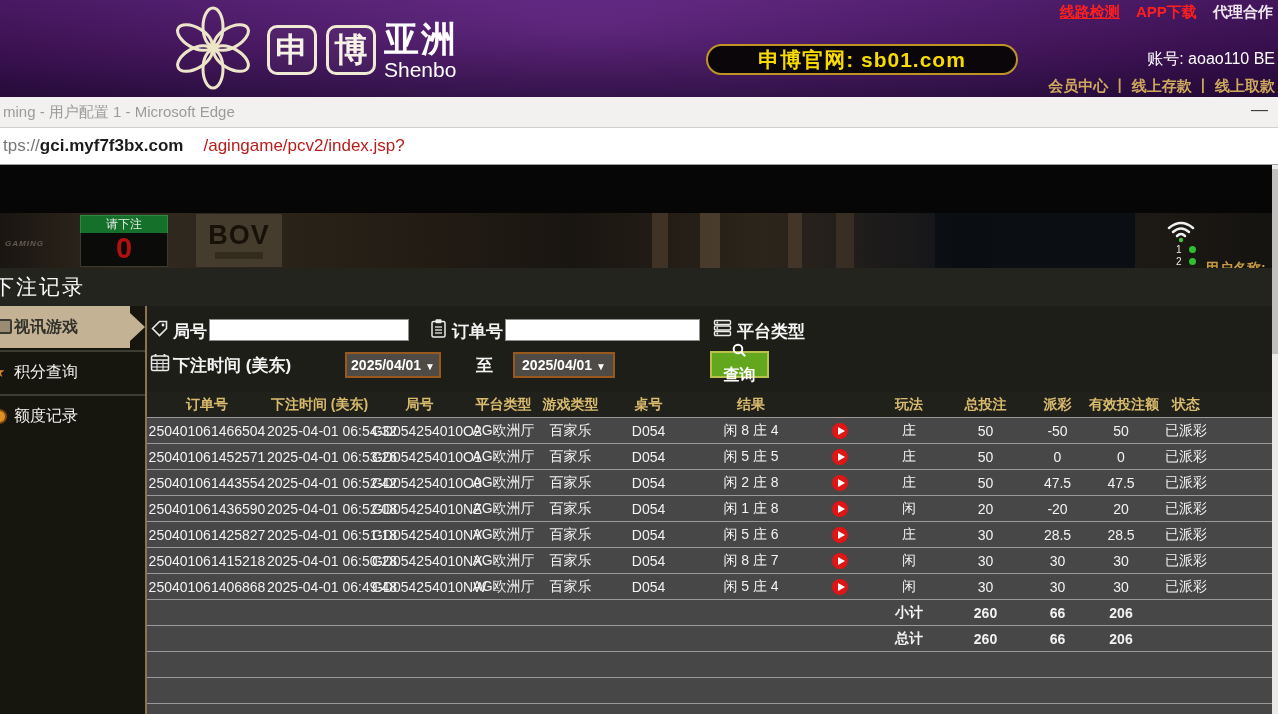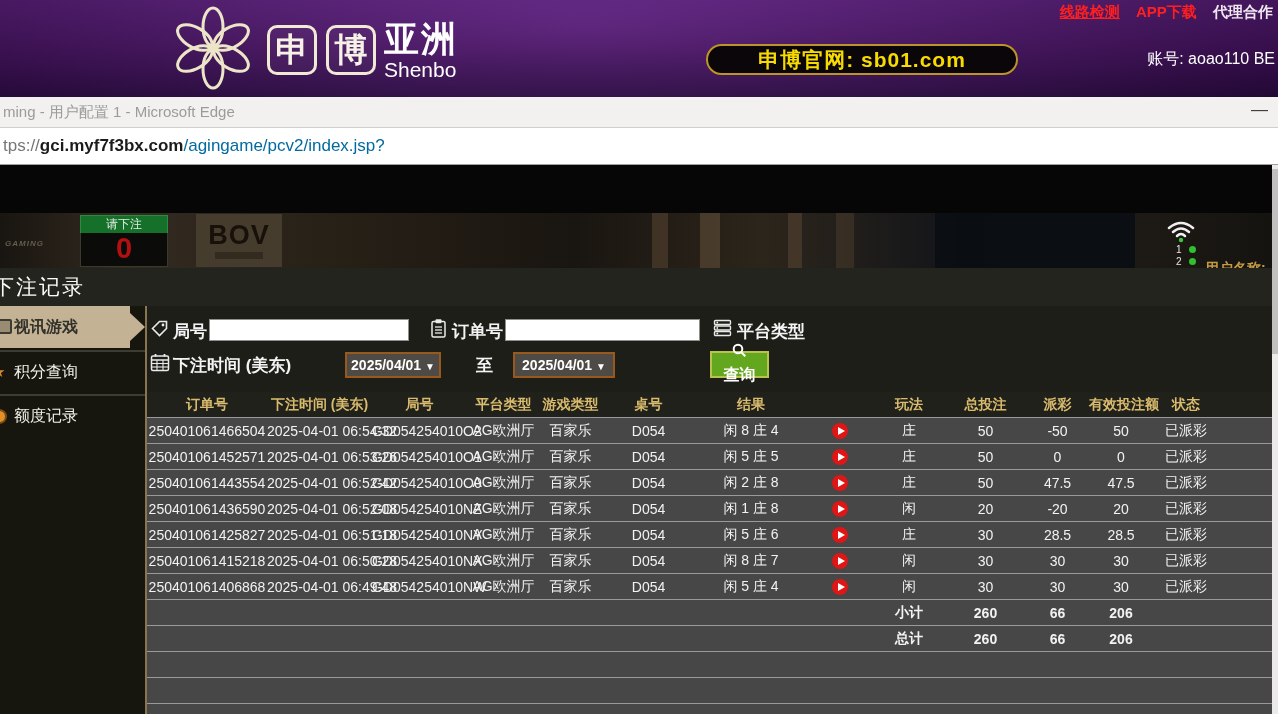--- a/index.html
+++ b/index.html
@@ -30,21 +30,21 @@
   .member span{cursor:pointer;}
 
   
   #titlebar{position:absolute;left:0;top:97px;width:1278px;height:31px;background:#f2f1ef;
     border-bottom:1px solid #cfcfcf;box-sizing:border-box;}
   .win-title{position:absolute;left:3px;top:0;line-height:29px;font-size:15px;color:#9b9b9b;}
   .minimize{position:absolute;right:10px;top:0;line-height:25px;font-size:17px;color:#3a3a3a;cursor:pointer;}
   #urlbar{position:absolute;left:0;top:128px;width:1278px;height:37px;background:#fff;
     border-bottom:1px solid #9f9f9f;box-sizing:border-box;cursor:text;}
   .url{position:absolute;left:3px;top:0;line-height:35px;font-size:17px;white-space:nowrap;}
-  .u-pre{color:#767676;}.u-dom{color:#1b1b1b;font-weight:600;}.u-path{color:#0369a1;}
+  .u-pre{color:#767676;}.u-dom{color:#1b1b1b;font-weight:600;}.u-path{color:#b91c1c;margin-left:20px;}
 
   
   #blackstrip{position:absolute;left:0;top:165px;width:1272px;height:48px;background:#060606;}
   #gamestrip{position:absolute;left:0;top:213px;width:1272px;height:55px;overflow:hidden;
     background:linear-gradient(90deg,#191510 0%,#332b21 10%,#261f16 28%,#191510 45%,#2c251b 60%,#12141a 76%,#1d1a15 90%,#151310 100%);}
   .pillar{position:absolute;top:0;height:55px;opacity:.5;}
   .gaming-txt{position:absolute;left:5px;top:26px;font-size:8px;font-weight:bold;font-style:italic;
     color:#645c50;letter-spacing:1px;}
   .betbox{position:absolute;left:80px;top:2px;width:88px;}
   .betbox-head{height:17px;background:#157029;border:1px solid #2f8a41;border-bottom:none;
@@ -143,20 +143,27 @@
     </span>
     <span class="logo-box">申</span>
     <span class="logo-box">博</span>
     <span class="logo-right">
       <div class="logo-region">亚洲</div>
       <div class="logo-sub">Shenbo</div>
     </span>
   </div>
   <div class="pill">申博官网: sb01.com</div>
   <div class="account">账号: aoao110 BE</div>
+  <div class="member">
+    <span>会员中心</span>
+    <span>丨</span>
+    <span>线上存款</span>
+    <span>丨</span>
+    <span>线上取款</span>
+  </div>
 </div>
 
 <div id="titlebar">
   <span class="win-title">ming - 用户配置 1 - Microsoft Edge</span>
   <span class="minimize">—</span>
 </div>
 <div id="urlbar">
   <span class="url"><span class="u-pre">tps://</span><span class="u-dom">gci.myf7f3bx.com</span><span class="u-path">/agingame/pcv2/index.jsp?</span></span>
 </div>
 

